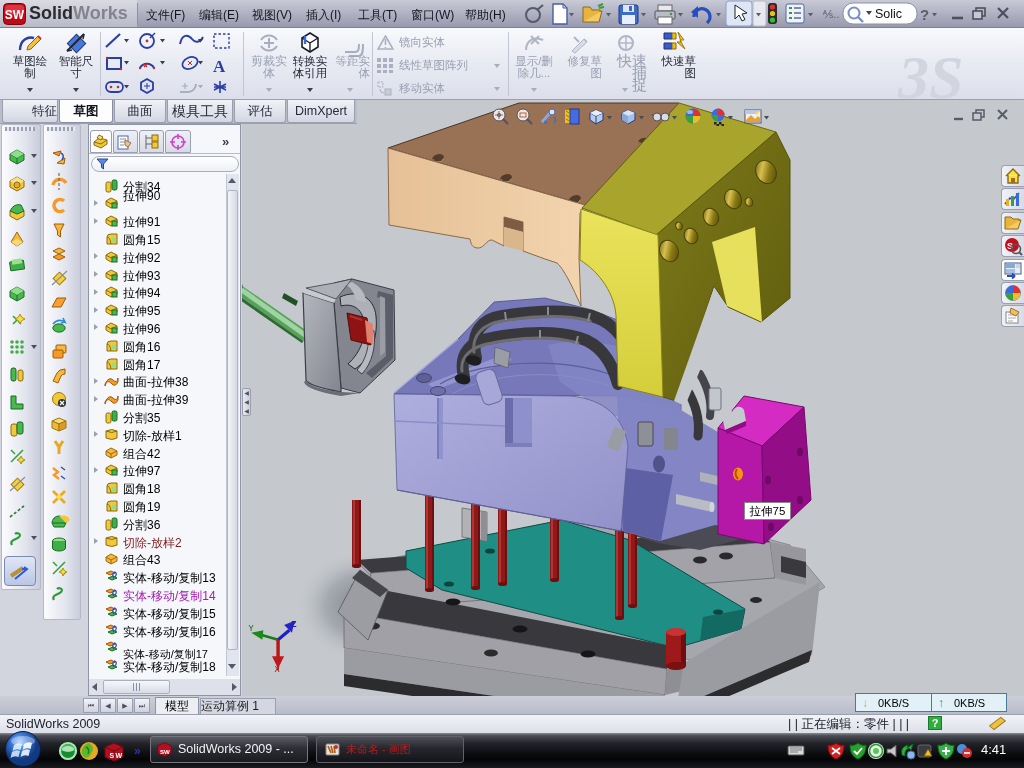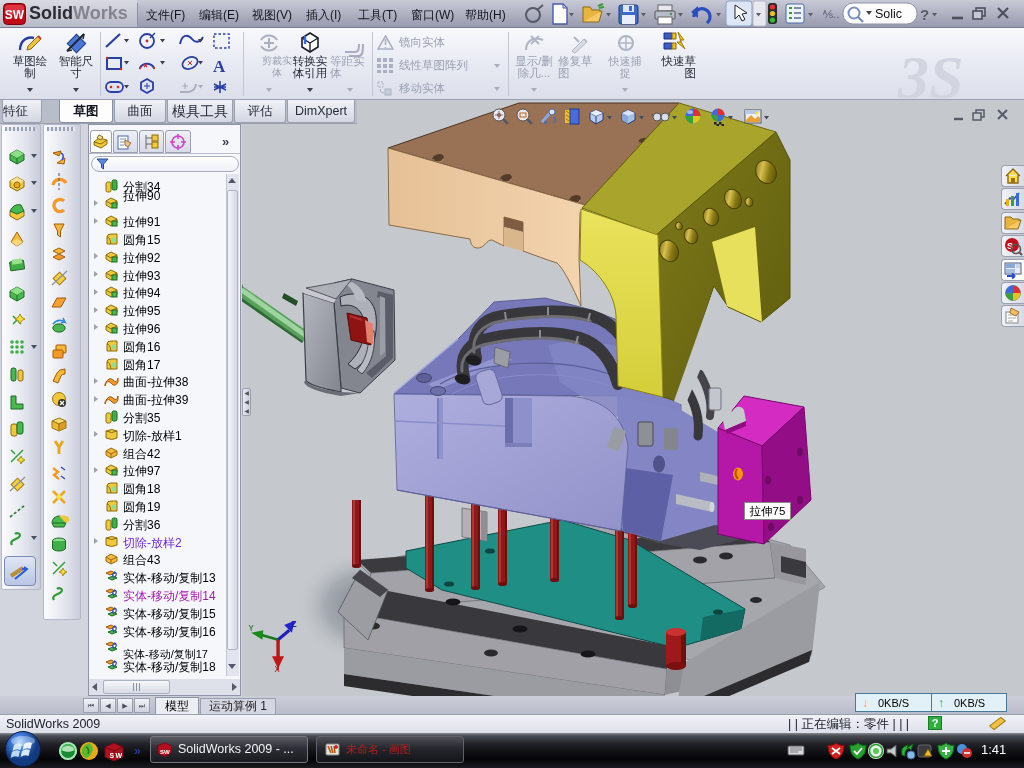--- a/index.html
+++ b/index.html
@@ -475,37 +475,37 @@
     <path d="M80 56 h6 m-3 -3 v6" stroke="#a8adc0" stroke-width="1.2"></path>
     <path d="M96 55 l5 0 l-2.5 3.5 z" fill="#a8adc0"></path>
     <path d="M118 51 v12 M112 54 l12 6 M124 54 l-12 6 M112 57 h12" stroke="#2a3ea8" stroke-width="1.6"></path>
   </svg>
 <div class="a" style="left:243px;top:32px;width:1px;height:64px;background:#c2c5d4"></div>
 <div class="a" style="left:246px;top:30px;width:46px;height:66px;text-align:center">
     <svg class="a" style="left:11px;top:2px" width="24" height="22" viewBox="0 0 24 22">
       <path d="M4 8 C8 2 16 2 20 8 M4 14 C8 20 16 20 20 14" fill="none" stroke="#a8adc0" stroke-width="2"></path>
       <path d="M7 11 h10 M12 6 v10" stroke="#a8adc0" stroke-width="2"></path>
     </svg>
-    <div class="a" style="left:8px;top:25px;width:46px;font-size:10px;line-height:12px;color:#9aa0b2;">剪裁实<br>体</div>
+    <div class="a" style="left:0;top:25px;width:46px;font-size:12px;line-height:12px;color:#9aa0b2;">剪裁实<br>体</div>
     <div class="a" style="left:20px;top:58px;width:0;height:0;border-left:3.5px solid transparent;border-right:3.5px solid transparent;border-top:4px solid #a8adc0"></div>
   </div>
 <div class="a" style="left:287px;top:30px;width:46px;height:66px;text-align:center">
     <svg class="a" style="left:11px;top:0px" width="24" height="24" viewBox="0 0 24 24">
       <path d="M4 8 L12 3 L20 8 L20 17 L12 22 L4 17 Z" fill="#fff" stroke="#1a1e2a" stroke-width="1.6"></path>
       <path d="M4 8 L12 13 L20 8 M12 13 V22" fill="none" stroke="#1a1e2a" stroke-width="1.4"></path>
       <path d="M7 6 v8" stroke="#3a6ae0" stroke-width="2.4"></path>
     </svg>
     <div class="a" style="left:0;top:25px;width:46px;font-size:11.5px;line-height:12px;color:#1d2330;text-align:center">转换实<br>体引用</div>
     <div class="a" style="left:20px;top:58px;width:0;height:0;border-left:3.5px solid transparent;border-right:3.5px solid transparent;border-top:4px solid #3a3f50"></div>
   </div>
 <div class="a" style="left:330px;top:30px;width:40px;height:66px;text-align:center">
     <svg class="a" style="left:11px;top:6px" width="24" height="22" viewBox="0 0 24 22">
       <path d="M4 16 L14 16 C18 16 18 12 18 8 M8 20 L18 20 C22 20 22 14 22 8" fill="none" stroke="#a8adc0" stroke-width="2"></path>
     </svg>
-    <div class="a" style="left:0;top:25px;width:40px;font-size:11.5px;line-height:12px;color:#9aa0b2;text-align:left">等距实<br>体</div>
+    <div class="a" style="left:0;top:25px;width:40px;font-size:11.5px;line-height:12px;color:#9aa0b2;text-align:right">等距实<br>体</div>
     <div class="a" style="left:17px;top:58px;width:0;height:0;border-left:3.5px solid transparent;border-right:3.5px solid transparent;border-top:4px solid #a8adc0"></div>
   </div>
 <div class="a" style="left:372px;top:32px;width:1px;height:64px;background:#c2c5d4"></div>
 <div class="a" style="left:377px;top:35px"><svg width="17" height="15" viewBox="0 0 17 15">
       <path d="M8.5 1 L16 14 H1 Z" fill="none" stroke="#aab0c2" stroke-width="1.6"></path>
       <path d="M8.5 4 v6 M8.5 12 v1" stroke="#aab0c2" stroke-width="1.6"></path>
     </svg></div>
 <div class="a tx" style="left:399px;top:35px;font-size:11.5px;color:#9aa0b2">镜向实体</div>
 <div class="a" style="left:377px;top:58px"><svg width="17" height="15" viewBox="0 0 17 15">
       <g fill="#aab0c2">
@@ -537,40 +537,40 @@
     </svg>
     <div class="a" style="left:0;top:25px;width:44px;font-size:11.5px;line-height:12px;color:#9aa0b2;text-align:center">显示/删<br>除几...</div>
     <div class="a" style="left:19px;top:58px;width:0;height:0;border-left:3.5px solid transparent;border-right:3.5px solid transparent;border-top:4px solid #a8adc0"></div>
   </div>
 <div class="a" style="left:558px;top:30px;width:44px;height:66px;text-align:center">
     <svg class="a" style="left:11px;top:2px" width="24" height="22" viewBox="0 0 24 22">
       <path d="M3 19 L15 7 l3 3 L6 21 z" fill="#d8dce8" stroke="#b0b5c6"></path>
       <path d="M15 7 l3 3" stroke="#b0b5c6" stroke-width="1.6"></path>
       <path d="M5 5 l5 5" stroke="#b0b5c6" stroke-width="2"></path>
     </svg>
-    <div class="a" style="left:0;top:25px;width:44px;font-size:11.5px;line-height:12px;color:#9aa0b2;text-align:left">修复草<br>图</div>
+    <div class="a" style="left:0;top:25px;width:44px;font-size:11.5px;line-height:12px;color:#9aa0b2;text-align:right">修复草<br>图</div>
   </div>
 <div class="a" style="left:603px;top:30px;width:44px;height:66px;text-align:center">
     <svg class="a" style="left:11px;top:2px" width="24" height="22" viewBox="0 0 24 22">
       <circle cx="12" cy="11" r="7" fill="none" stroke="#b0b5c6" stroke-width="2"></circle>
       <path d="M12 4 v14 M5 11 h14" stroke="#b0b5c6" stroke-width="1.4"></path>
     </svg>
-    <div class="a" style="left:0;top:25px;width:44px;font-size:11px;line-height:12px;color:#9aa0b2;text-align:center">快速捕<br>捉</div>
+    <div class="a" style="left:0;top:25px;width:44px;font-size:15px;line-height:12px;color:#9aa0b2;text-align:right">快速捕<br>捉</div>
     <div class="a" style="left:19px;top:58px;width:0;height:0;border-left:3.5px solid transparent;border-right:3.5px solid transparent;border-top:4px solid #a8adc0"></div>
   </div>
 <div class="a" style="left:650px;top:30px;width:46px;height:66px;text-align:center">
     <svg class="a" style="left:11px;top:0px" width="26" height="24" viewBox="0 0 26 24">
       <path d="M3 3 h8 v6 h-8 z M3 13 h8 v6 h-8 z" fill="#3a5cc8" stroke="#1a3080"></path>
       <path d="M11 3 h4 v6 h-4 z M11 13 h4 v6 h-4 z" fill="#e8c020" stroke="#8a6a10"></path>
       <path d="M17 2 l6 8 h-4 l5 9 l-8 -7 h4 z" fill="#f0c820" stroke="#a07808"></path>
     </svg>
     <div class="a" style="left:0;top:25px;width:46px;font-size:11.5px;line-height:12px;color:#1d2330;text-align:right">快速草<br>图</div>
   </div>
 <div class="a" style="left:0;top:100px;width:357px;height:24px;background:#b9bdc9;border-bottom:1px solid #9aa0ae"></div>
-<div class="a" style="left:2px;top:100px;width:40px;height:23px;background:linear-gradient(#f1f2f7,#d4d7e3);border:1px solid #9aa0ae;border-top:none;color:#262b38;font-size:12.5px;text-align:left;line-height:22px;border-radius:0 0 3px 3px">特征</div>
+<div class="a" style="left:2px;top:100px;width:56px;height:23px;background:linear-gradient(#f1f2f7,#d4d7e3);border:1px solid #9aa0ae;border-top:none;color:#262b38;font-size:12.5px;text-align:right;line-height:22px;border-radius:0 0 3px 3px">特征</div>
 <div class="a" style="left:59px;top:100px;width:54px;height:23px;background:#fdfdfe;border:1px solid #8a8fa3;border-top:none;color:#10141f;font-weight:bold;font-size:12.5px;text-align:center;line-height:22px;border-radius:0 0 3px 3px">草图</div>
 <div class="a" style="left:114px;top:100px;width:52px;height:23px;background:linear-gradient(#f1f2f7,#d4d7e3);border:1px solid #9aa0ae;border-top:none;color:#262b38;font-size:12.5px;text-align:center;line-height:22px;border-radius:0 0 3px 3px">曲面</div>
 <div class="a" style="left:167px;top:100px;width:66px;height:23px;background:linear-gradient(#f1f2f7,#d4d7e3);border:1px solid #9aa0ae;border-top:none;color:#262b38;font-size:14px;text-align:center;line-height:22px;border-radius:0 0 3px 3px">模具工具</div>
 <div class="a" style="left:234px;top:100px;width:52px;height:23px;background:linear-gradient(#f1f2f7,#d4d7e3);border:1px solid #9aa0ae;border-top:none;color:#262b38;font-size:12.5px;text-align:center;line-height:22px;border-radius:0 0 3px 3px">评估</div>
 <div class="a" style="left:287px;top:100px;width:68px;height:23px;background:linear-gradient(#f1f2f7,#d4d7e3);border:1px solid #9aa0ae;border-top:none;color:#262b38;font-size:12.5px;text-align:center;line-height:22px;border-radius:0 0 3px 3px">DimXpert</div>
 <div class="a" style="left:0;top:124px;width:242px;height:572px;background:#d2d4de"></div>
 <div class="a" style="left:1px;top:124px;width:40px;height:466px;background:linear-gradient(90deg,#fcfcfe,#e3e5ee 60%,#c9ccda);border:1px solid #b4b8c8;border-radius:2px"></div>
 <div class="a" style="left:5px;top:127px;width:30px;height:4px;background:repeating-linear-gradient(90deg,#9aa0b2 0 2px,#e8eaf2 2px 4px)"></div>
 <svg class="a" style="left:7px;top:146px" width="21" height="21" viewBox="0 0 21 21">
     <path d="M3 8 L10 4 L17 8 L17 14 L10 18 L3 14 Z" fill="#49b84f" stroke="#1c6a22"></path>
@@ -877,21 +877,21 @@
 <svg class="a" style="left:104px;top:515.7px" width="16" height="16" viewBox="0 0 16 16">
     <rect x="2" y="4" width="5" height="10" rx="1.6" fill="#f0c83c" stroke="#8a6a10"></rect>
     <rect x="8" y="2" width="5" height="10" rx="1.6" fill="#3fae48" stroke="#1c6a22"></rect>
   </svg>
 <div class="a tx" style="left:123px;top:516.7px;font-size:12px;color:#000">分割36</div>
 <div class="a" style="left:94px;top:538.0px;width:0;height:0;border-top:3.5px solid transparent;border-bottom:3.5px solid transparent;border-left:4.5px solid #9aa0b2"></div>
 <svg class="a" style="left:104px;top:533.5px" width="16" height="16" viewBox="0 0 16 16">
     <path d="M2 4 Q8 1 13 4 L13 11 Q8 14 2 11 Z" fill="#f0c83c" stroke="#8a6a10"></path>
     <path d="M2 4 Q8 7 13 4" fill="none" stroke="#8a6a10"></path>
   </svg>
-<div class="a tx" style="left:123px;top:534.5px;font-size:12px;color:#6d28d9">切除-放样2</div>
+<div class="a tx" style="left:123px;top:534.5px;font-size:12px;color:#7f1d1d">切除-放样2</div>
 <svg class="a" style="left:104px;top:551.3px" width="16" height="16" viewBox="0 0 16 16">
     <path d="M2 6 L7 3 L13 6 L13 10 L7 13 L2 10 Z" fill="#f5b83a" stroke="#9a6a10"></path>
     <path d="M2 6 L7 9 L13 6 M7 9 V13" fill="none" stroke="#9a6a10"></path>
   </svg>
 <div class="a tx" style="left:123px;top:552.3px;font-size:12px;color:#000">组合43</div>
 <svg class="a" style="left:104px;top:569.1px" width="16" height="16" viewBox="0 0 16 16">
     <path d="M2 4 l5 -2 l4 2 l-5 2 z" fill="#f59a28" stroke="#a05a08"></path>
     <path d="M4 9 l5 -2 l4 2 l-5 2 z" fill="#49b84f" stroke="#1c6a22"></path>
     <path d="M10 3 q4 1 1 5 m0 -5 q-4 2 -1 6" fill="none" stroke="#2a4ec0" stroke-width="1.3"></path>
   </svg>
@@ -935,21 +935,21 @@
 <div class="a" style="left:103px;top:680px;width:67px;height:14px;background:linear-gradient(#f6f7fa,#d8dbe6);border:1px solid #aab0c0;border-radius:2px"></div>
 <div class="a" style="left:133px;top:683px;width:7px;height:8px;background:repeating-linear-gradient(90deg,#8a90a2 0 1px,transparent 1px 3px)"></div>
 <div class="a" style="left:232px;top:683px;width:0;height:0;border-top:4px solid transparent;border-bottom:4px solid transparent;border-left:5px solid #555a68"></div>
 <div class="a" style="left:242px;top:388px;width:9px;height:28px;background:linear-gradient(90deg,#e8eaf2,#c9ccda);border:1px solid #9aa0b2;border-radius:2px;font-size:6px;color:#555;line-height:9px;text-align:center">◀<br>◀<br>◀</div>
 <div class="a" style="left:0;top:696px;width:1024px;height:18px;background:linear-gradient(#ccced8,#b9bdc9)"></div>
 <div class="a" style="left:83px;top:698px;width:16px;height:15px;background:linear-gradient(#f2f3f7,#d0d3df);border:1px solid #9aa0b2;font-size:7px;color:#4a4f60;text-align:center;line-height:14px">⏮</div>
 <div class="a" style="left:100px;top:698px;width:16px;height:15px;background:linear-gradient(#f2f3f7,#d0d3df);border:1px solid #9aa0b2;font-size:7px;color:#4a4f60;text-align:center;line-height:14px">◀</div>
 <div class="a" style="left:117px;top:698px;width:16px;height:15px;background:linear-gradient(#f2f3f7,#d0d3df);border:1px solid #9aa0b2;font-size:7px;color:#4a4f60;text-align:center;line-height:14px">▶</div>
 <div class="a" style="left:134px;top:698px;width:16px;height:15px;background:linear-gradient(#f2f3f7,#d0d3df);border:1px solid #9aa0b2;font-size:7px;color:#4a4f60;text-align:center;line-height:14px">⏭</div>
 <div class="a" style="left:155px;top:697px;width:44px;height:17px;background:#eceef4;border:1px solid #8f94a6;border-bottom:none;font-size:12px;color:#000;text-align:center;line-height:16px">模型</div>
-<div class="a" style="left:200px;top:698px;width:76px;height:16px;background:#d4d7e2;border:1px solid #9aa0b2;border-bottom:none;font-size:12px;color:#222;text-align:center;line-height:15px">运动算例 1</div>
+<div class="a" style="left:200px;top:698px;width:76px;height:16px;background:#d4d7e2;border:1px solid #9aa0b2;border-bottom:none;font-size:12px;color:#222;text-align:left;line-height:15px">运动算例 1</div>
 <div class="a" style="left:0;top:714px;width:1024px;height:19px;background:linear-gradient(#f2f3f8,#dddfe9);border-top:1px solid #9aa0ae"></div>
 <div class="a tx" style="left:6px;top:717px;font-size:12.5px;color:#1a1e2a">SolidWorks 2009</div>
 <div class="a tx" style="left:788px;top:716px;font-size:12.5px;color:#1a1e2a">| | 正在编辑：零件 | | |</div>
 <div class="a" style="left:928px;top:716px;width:14px;height:14px;background:#2fae3f;border:1px solid #1a7a28;color:#fff;font-size:11px;font-weight:bold;text-align:center;line-height:13px">?</div>
 <svg class="a" style="left:988px;top:715px" width="20" height="17" viewBox="0 0 20 17">
     <path d="M2 12 L12 2 l5 3 -10 10 z" fill="#f0c040" stroke="#a08020" transform="rotate(8 10 8)"></path>
   </svg>
 <div class="a" style="left:855px;top:693px;width:152px;height:19px;background:#e2f1f8;border:1px solid #4a7a9a;display:flex">
 <div style="width:76px;border-right:1px solid #4a7a9a;position:relative">
       <span style="position:absolute;left:6px;top:2px;color:#e8a818;font-size:12px;font-weight:bold">↓</span>
@@ -1037,12 +1037,12 @@
 <g transform="translate(152,1)">
       <path d="M8 0 C10 2 14 3 16 2 C16 10 13 14 8 16 C3 14 0 10 0 2 C2 3 6 2 8 0" fill="#38b048" stroke="#0a6a14"></path>
       <path d="M8 4 v8 M4 8 h8" stroke="#fff" stroke-width="2"></path>
     </g>
 <g transform="translate(170,1)">
       <circle cx="6" cy="6" r="5" fill="#4a90d8"></circle>
       <circle cx="11" cy="10" r="5" fill="#d03030"></circle>
       <path d="M8 10 h6" stroke="#fff" stroke-width="1.6"></path>
     </g>
 </svg>
-<div class="a tx" style="left:981px;top:742px;font-size:13px;color:#fff">1:41</div>
+<div class="a tx" style="left:981px;top:742px;font-size:13px;color:#fff">4:41</div>
 </body></html>

